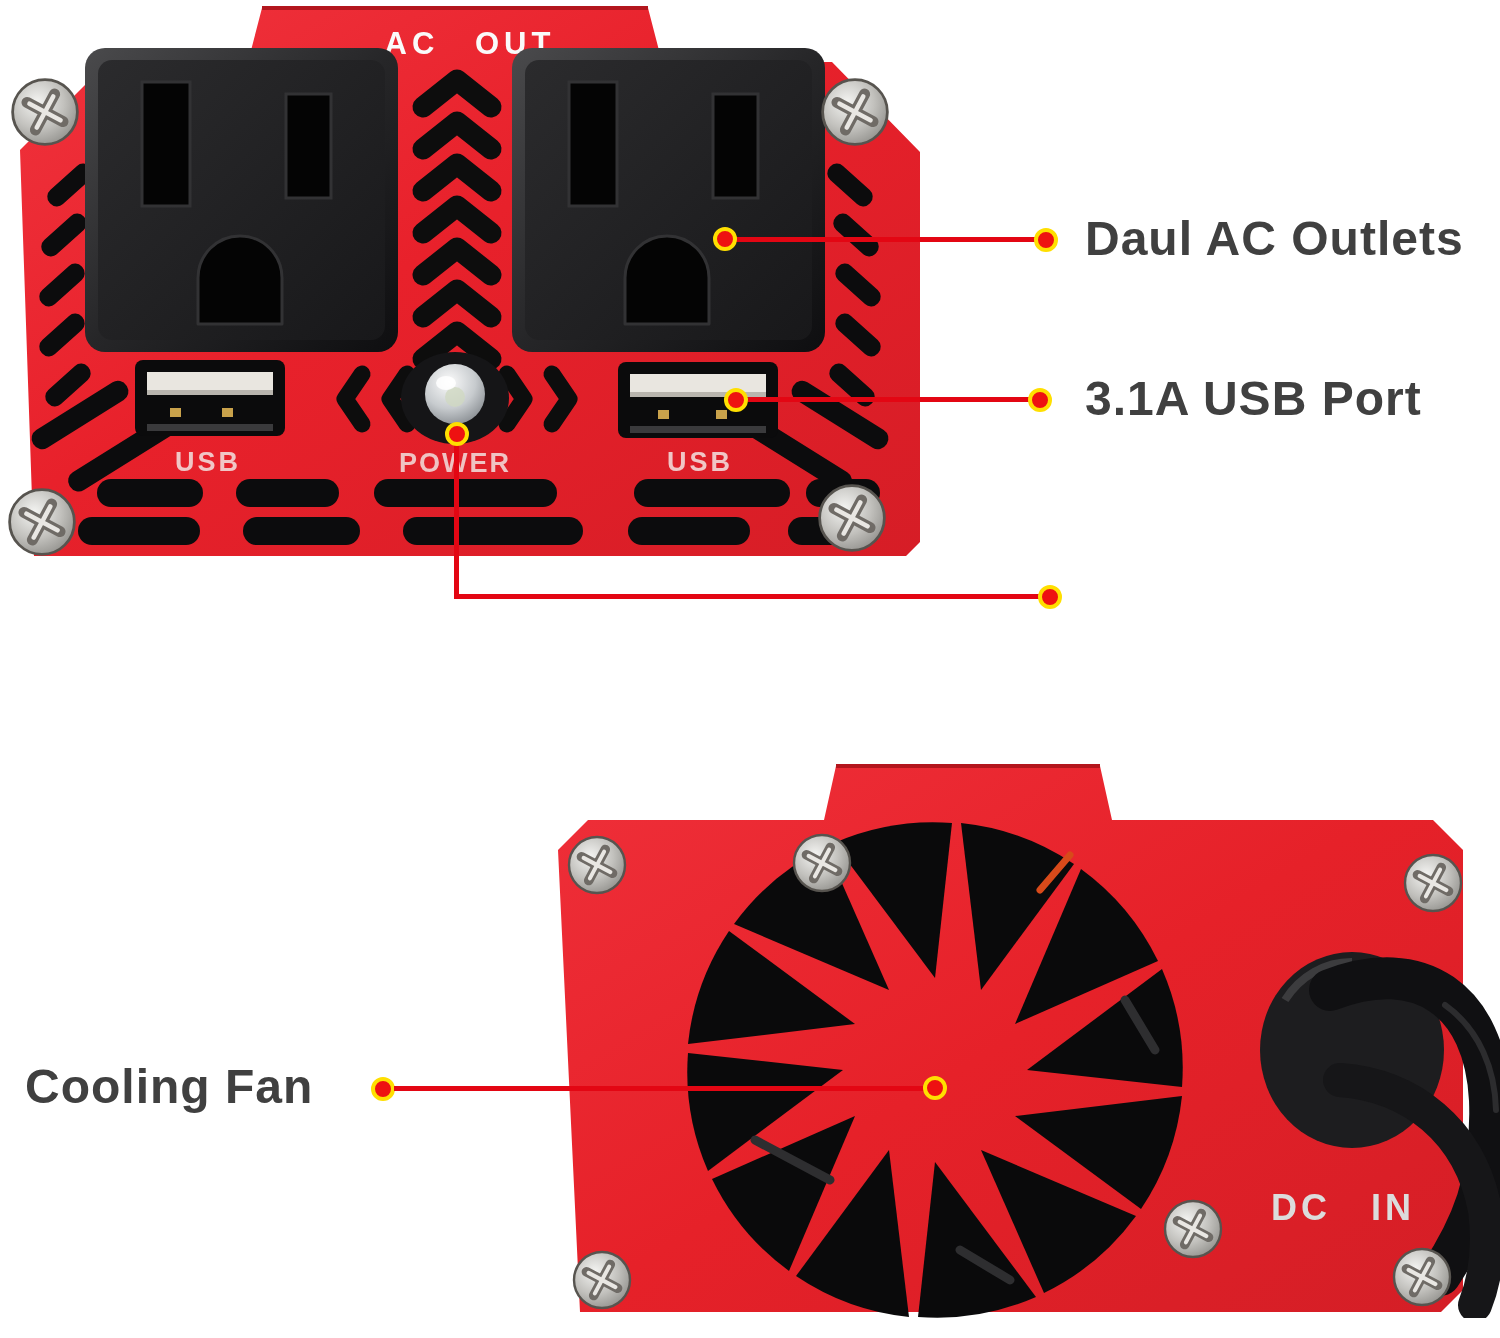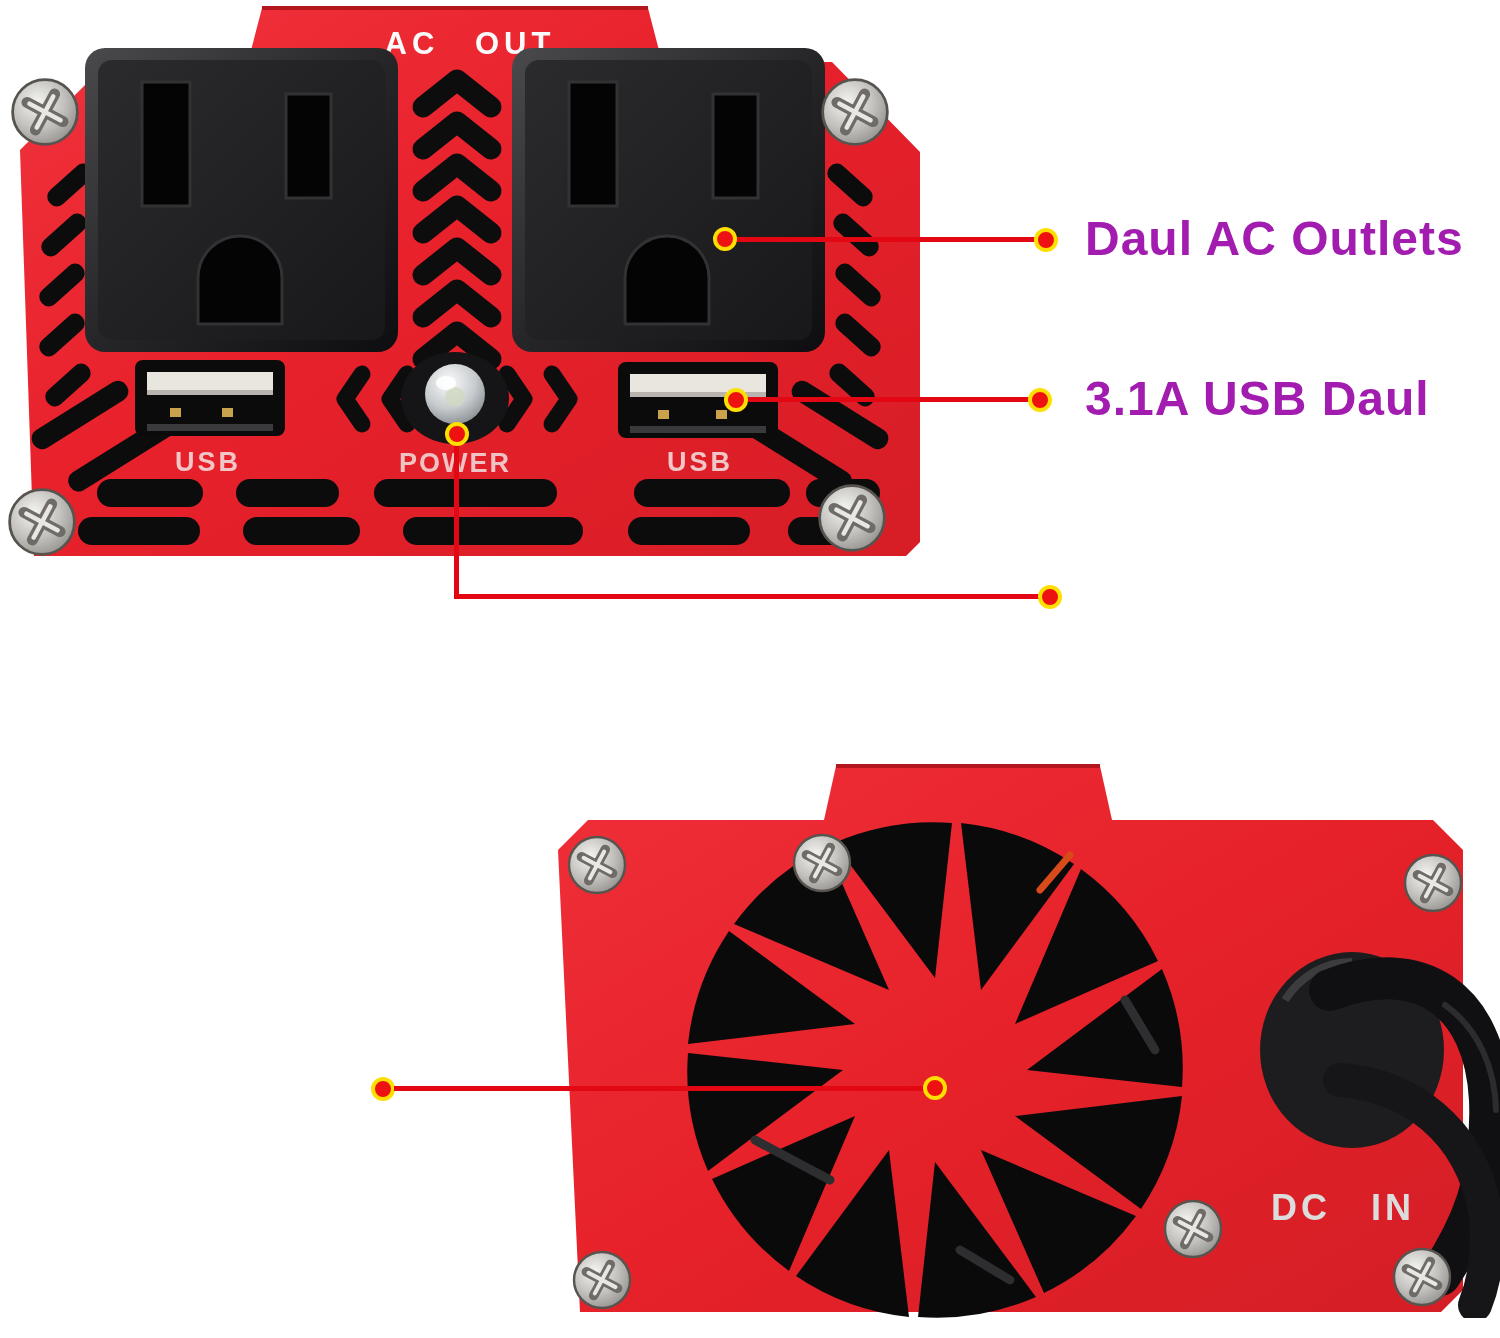--- a/index.html
+++ b/index.html
@@ -1,19 +1,19 @@
 <!DOCTYPE html>
 <html><head>
 <meta charset="utf-8">
 <style>
   html,body{margin:0;padding:0;background:#ffffff;}
   #stage{position:relative;width:1500px;height:1338px;background:#ffffff;overflow:hidden;
          font-family:"Liberation Sans", sans-serif;}
   .photo{position:absolute;}
-  .callout-label{position:absolute;font-size:48px;font-weight:700;color:#a21caf;
+  .callout-label{position:absolute;font-size:48px;font-weight:700;color:#404040;
                  letter-spacing:1px;white-space:nowrap;line-height:1;}
   .callout-dot{position:absolute;width:16px;height:16px;background:#ee1111;
                border:4px solid #ffdf00;border-radius:50%;box-sizing:content-box;}
   .callout-line-h{position:absolute;height:5px;background:#e30613;}
   .callout-line-v{position:absolute;width:5px;background:#e30613;}
   svg text{font-family:"Liberation Sans", sans-serif;}
 </style>
 </head>
 <body>
 
@@ -220,24 +220,25 @@
   </div>
 
   <div class="callout-line-h" style="left:736px;top:237px;width:300px;"></div>
   <div class="callout-dot" style="left:713px;top:227px;"></div>
   <div class="callout-dot" style="left:1034px;top:228px;"></div>
   <div class="callout-label" style="left:1085px;top:215px;">Daul AC Outlets</div>
 
   <div class="callout-line-h" style="left:748px;top:397px;width:288px;"></div>
   <div class="callout-dot" style="left:724px;top:388px;"></div>
   <div class="callout-dot" style="left:1028px;top:388px;"></div>
-  <div class="callout-label" style="left:1085px;top:375px;">3.1A USB Daul</div>
+  <div class="callout-label" style="left:1085px;top:375px;">3.1A USB Port</div>
 
   <div class="callout-line-v" style="left:454px;top:444px;height:153px;"></div>
   <div class="callout-line-h" style="left:454px;top:594px;width:593px;"></div>
   <div class="callout-dot" style="left:445px;top:422px;"></div>
   <div class="callout-dot" style="left:1038px;top:585px;"></div>
 
+  <div class="callout-label" style="left:25px;top:1063px;">Cooling Fan</div>
   <div class="callout-dot" style="left:371px;top:1077px;"></div>
   <div class="callout-line-h" style="left:394px;top:1086px;width:536px;"></div>
   <div class="callout-dot" style="left:923px;top:1076px;"></div>
 
 </div>
 
 </body></html>

